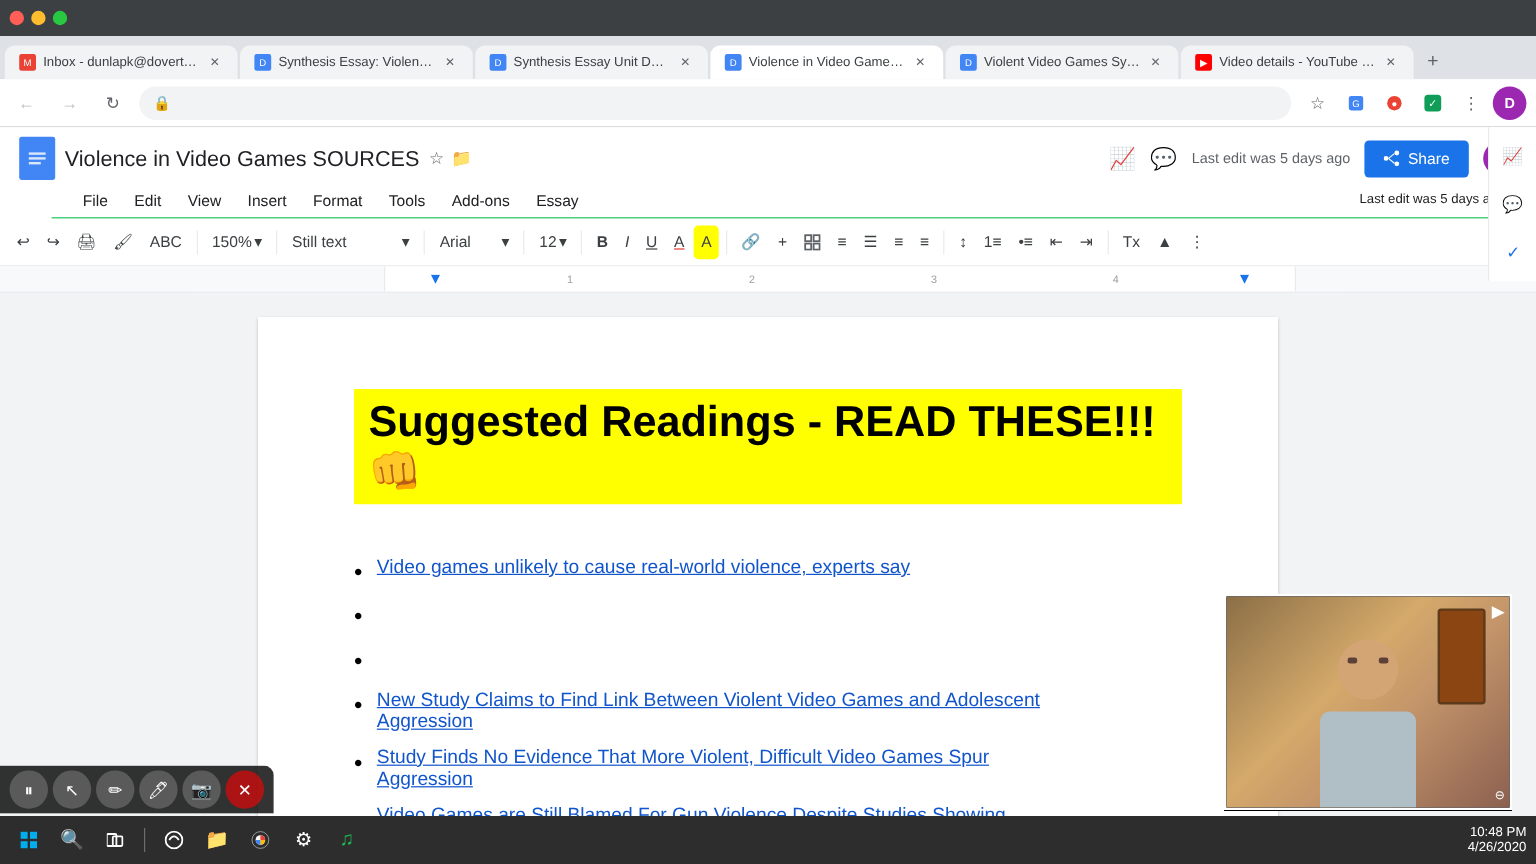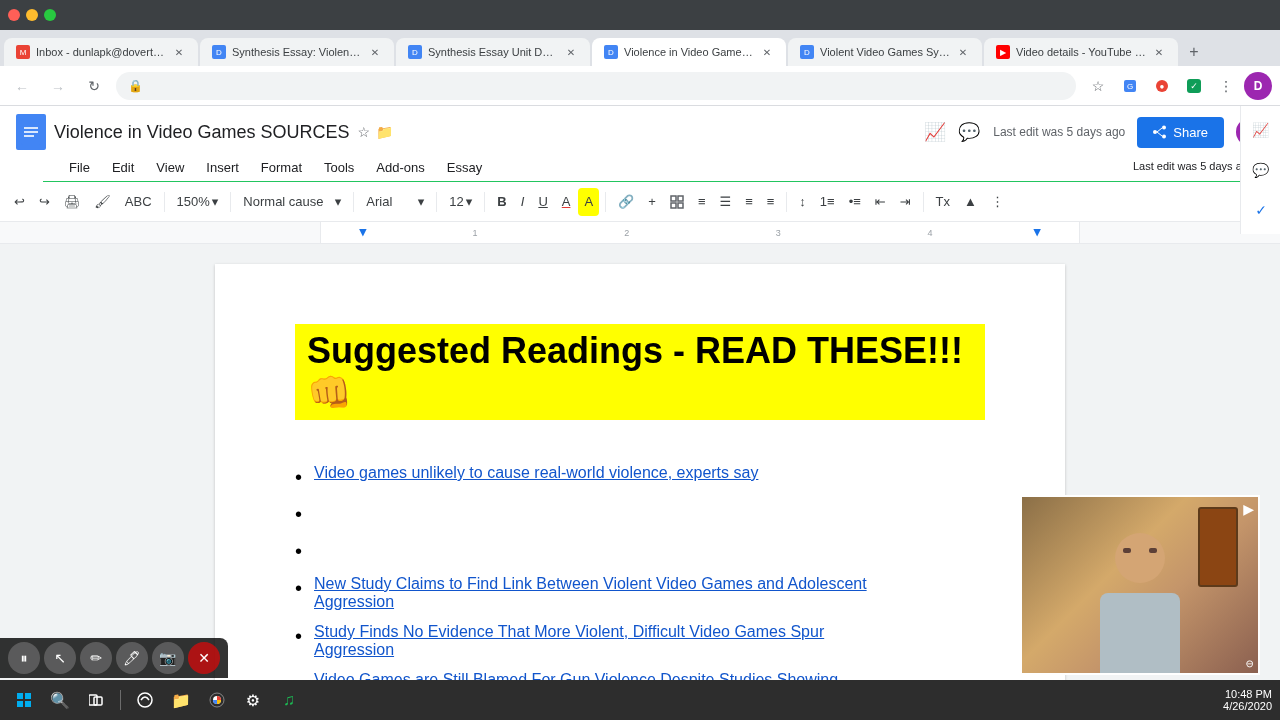--- a/index.html
+++ b/index.html
@@ -229,21 +229,21 @@
       <div class="tb-btn">🖨</div>
       <div class="tb-btn">🖌</div>
       <div class="tb-btn">ABC</div>
       <div class="tb-separator"></div>
       <div class="tb-btn">
         <span>150%</span>
         <span>▾</span>
       </div>
       <div class="tb-separator"></div>
       <div class="tb-btn" style="min-width:110px;justify-content:space-between;">
-        <span>Normal cause</span>
+        <span>Still text</span>
         <span>▾</span>
       </div>
       <div class="tb-separator"></div>
       <div class="tb-btn" style="min-width:70px;justify-content:space-between;">
         <span>Arial</span>
         <span>▾</span>
       </div>
       <div class="tb-separator"></div>
       <div class="tb-btn">
         <span>12</span>

